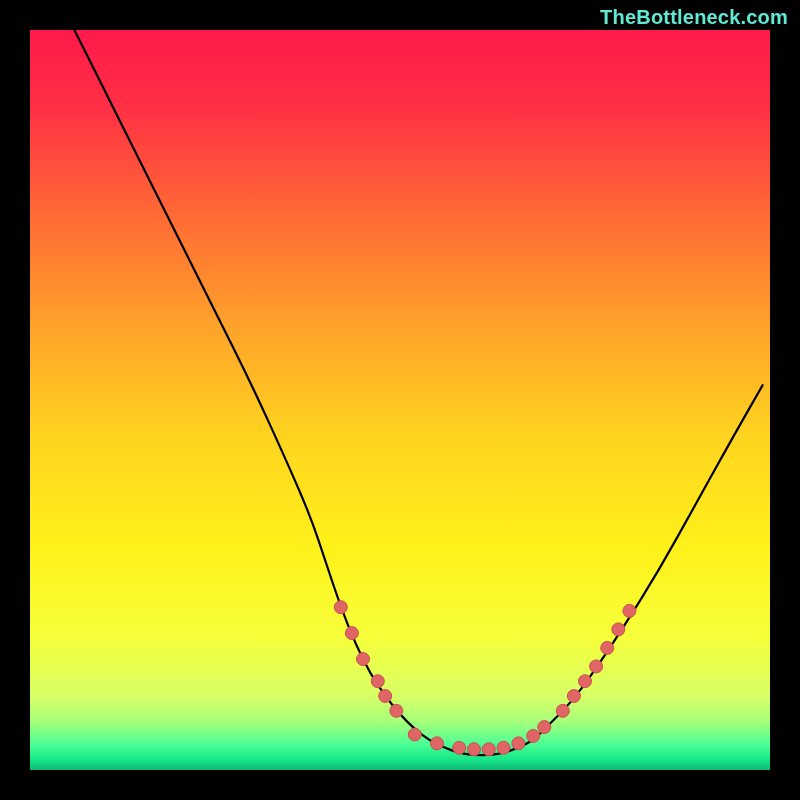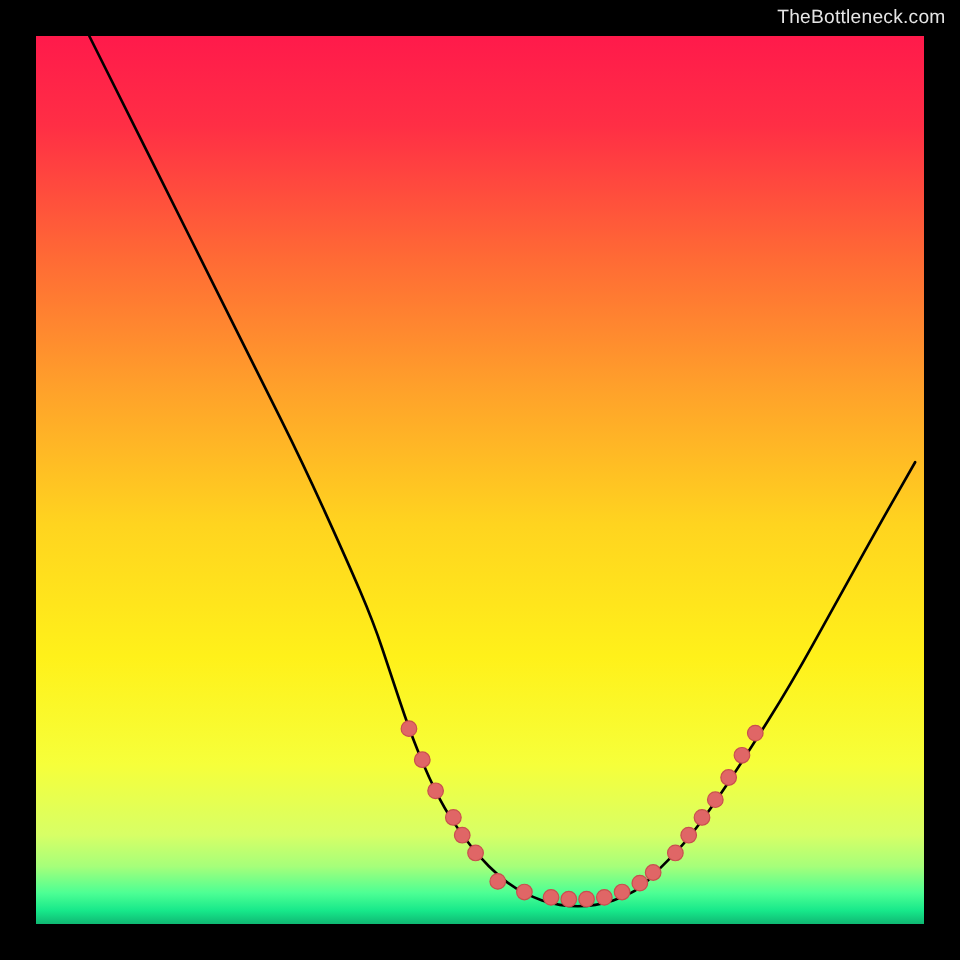--- a/index.html
+++ b/index.html
@@ -8,23 +8,23 @@
     position: relative;
     width: 800px;
     height: 800px;
     background: #000;
   }
   .watermark {
     position: absolute;
     top: 6px;
     right: 12px;
     font-family: Arial, Helvetica, sans-serif;
-    font-size: 16px;
-    font-weight: normal;
-    color: #e5e5e5;
+    font-size: 20px;
+    font-weight: bold;
+    color: #5eead4;
     letter-spacing: 0.2px;
   }
   svg { display: block; }
 </style>
 </head>
 <body>
 
 <div class="stage">
   <svg id="chart-svg" width="800" height="800" viewBox="0 0 800 800">
       <defs>

